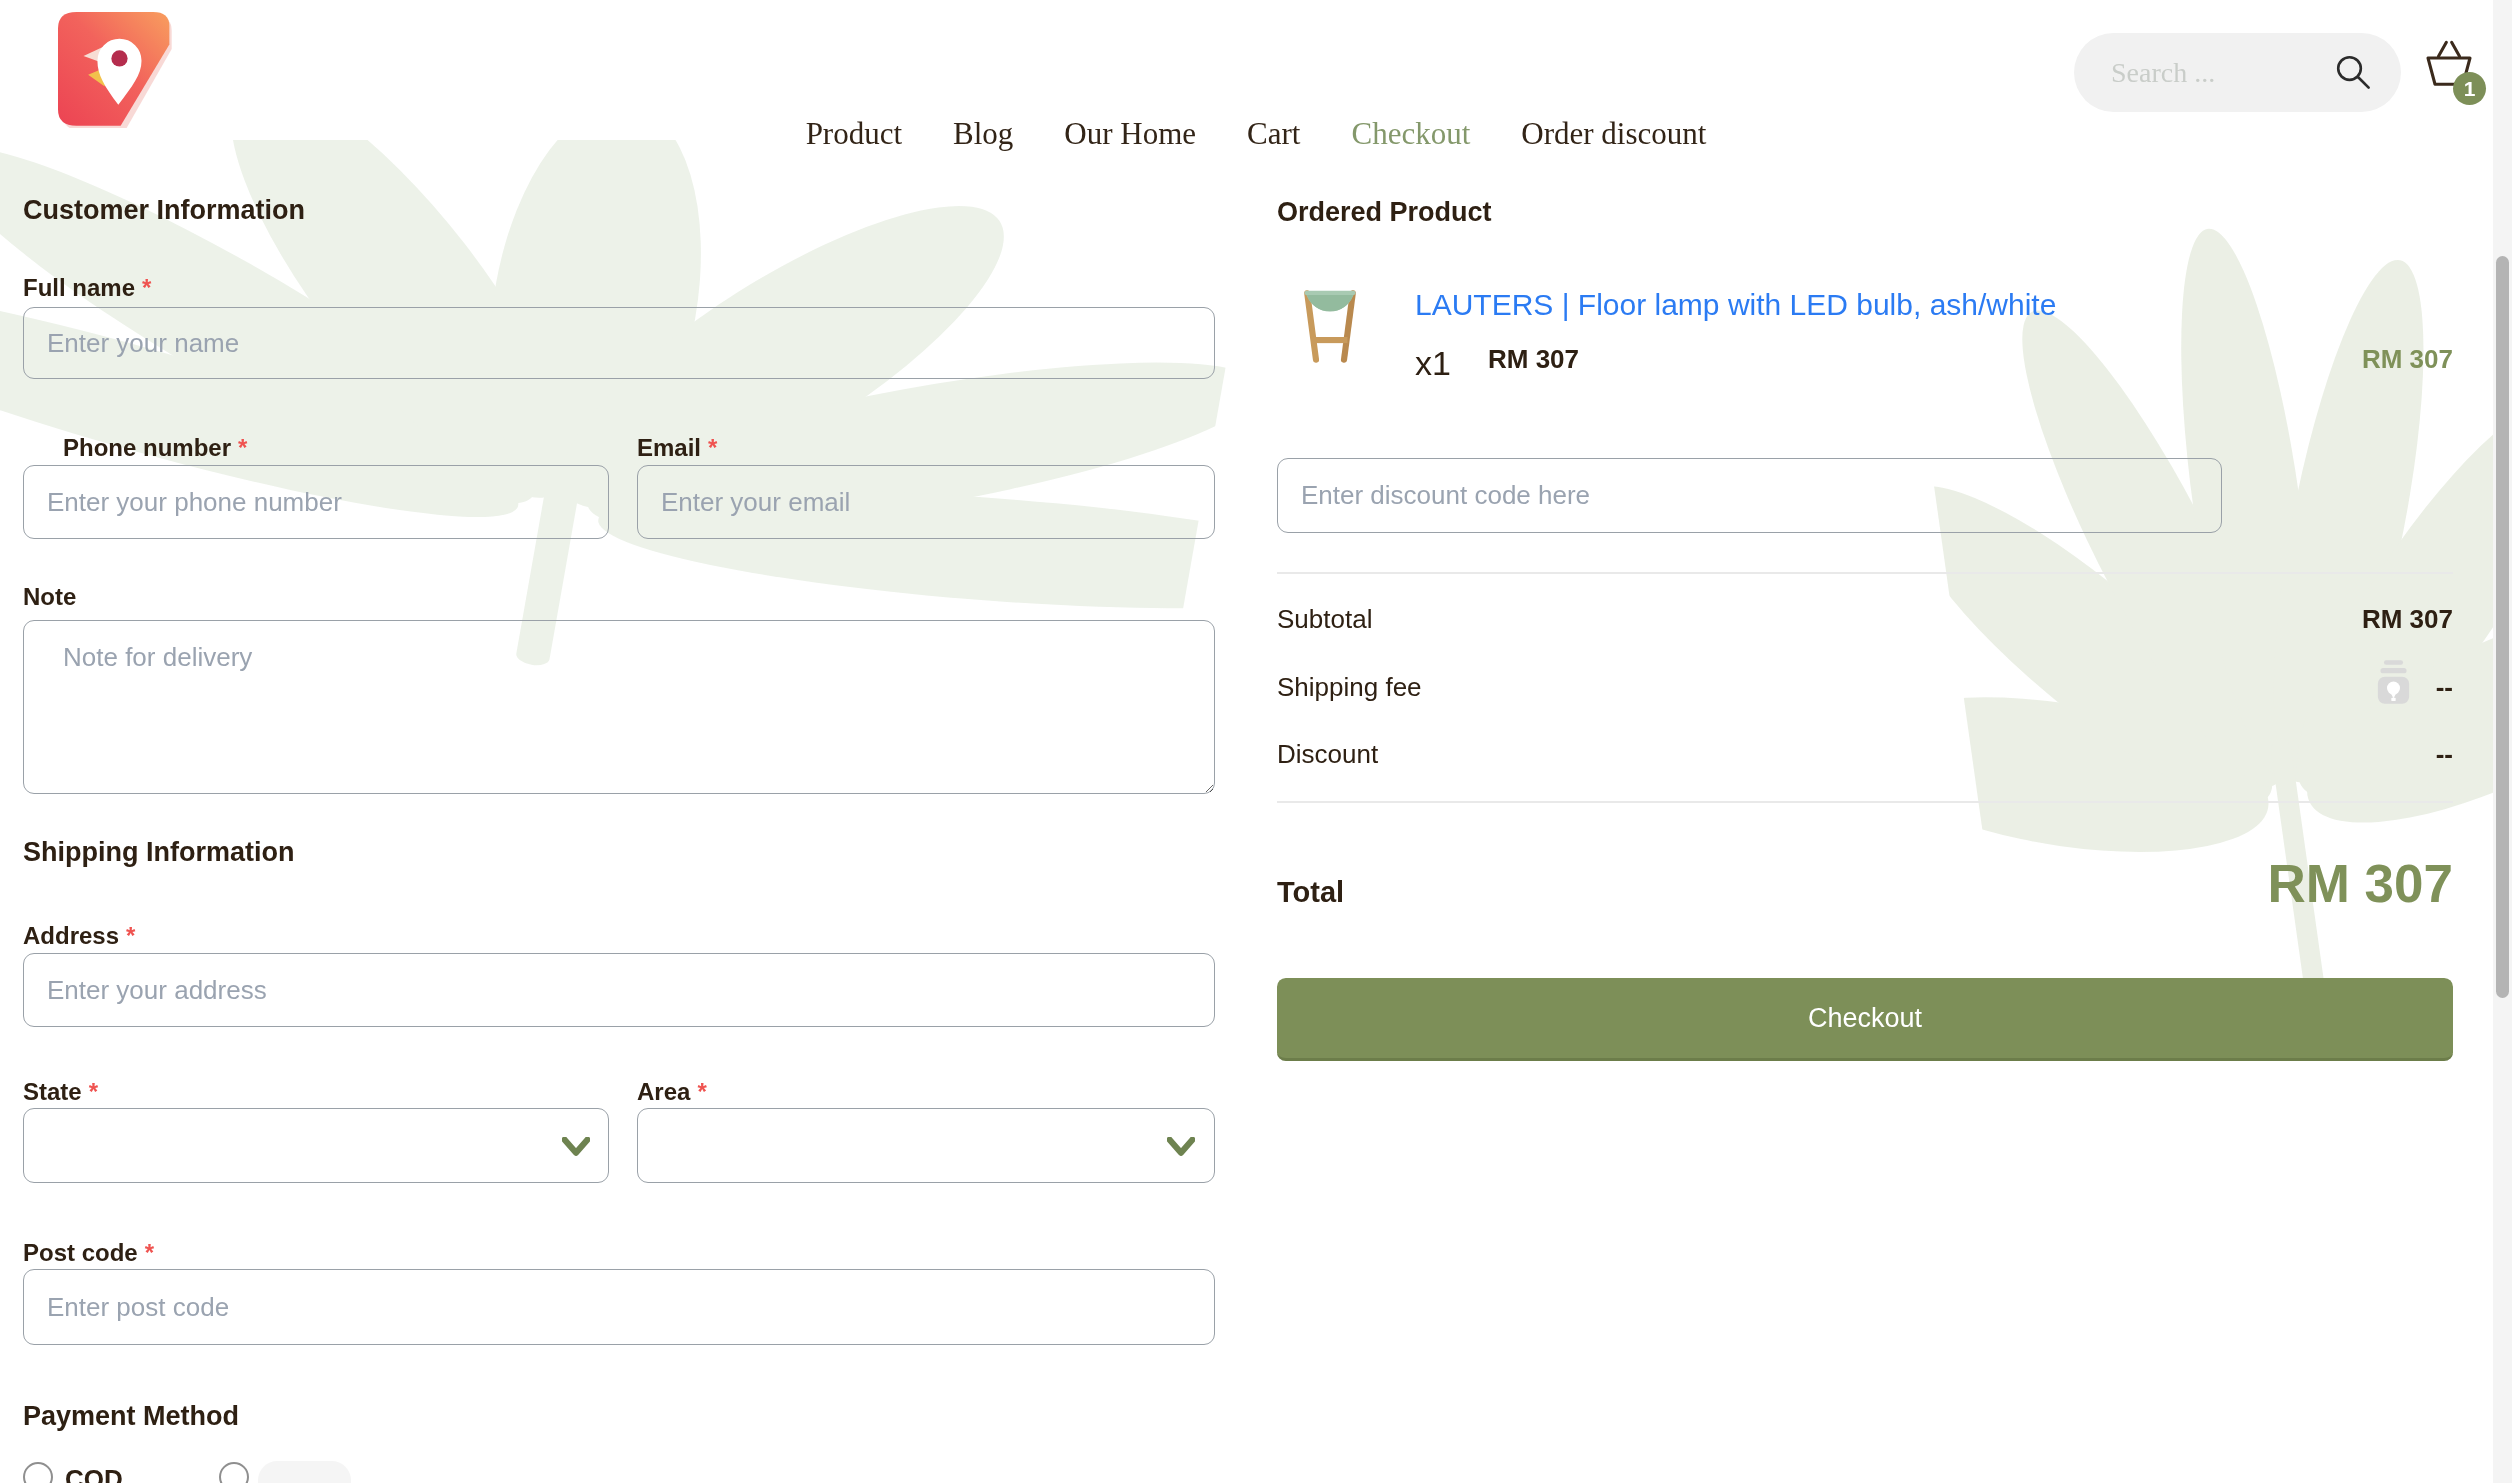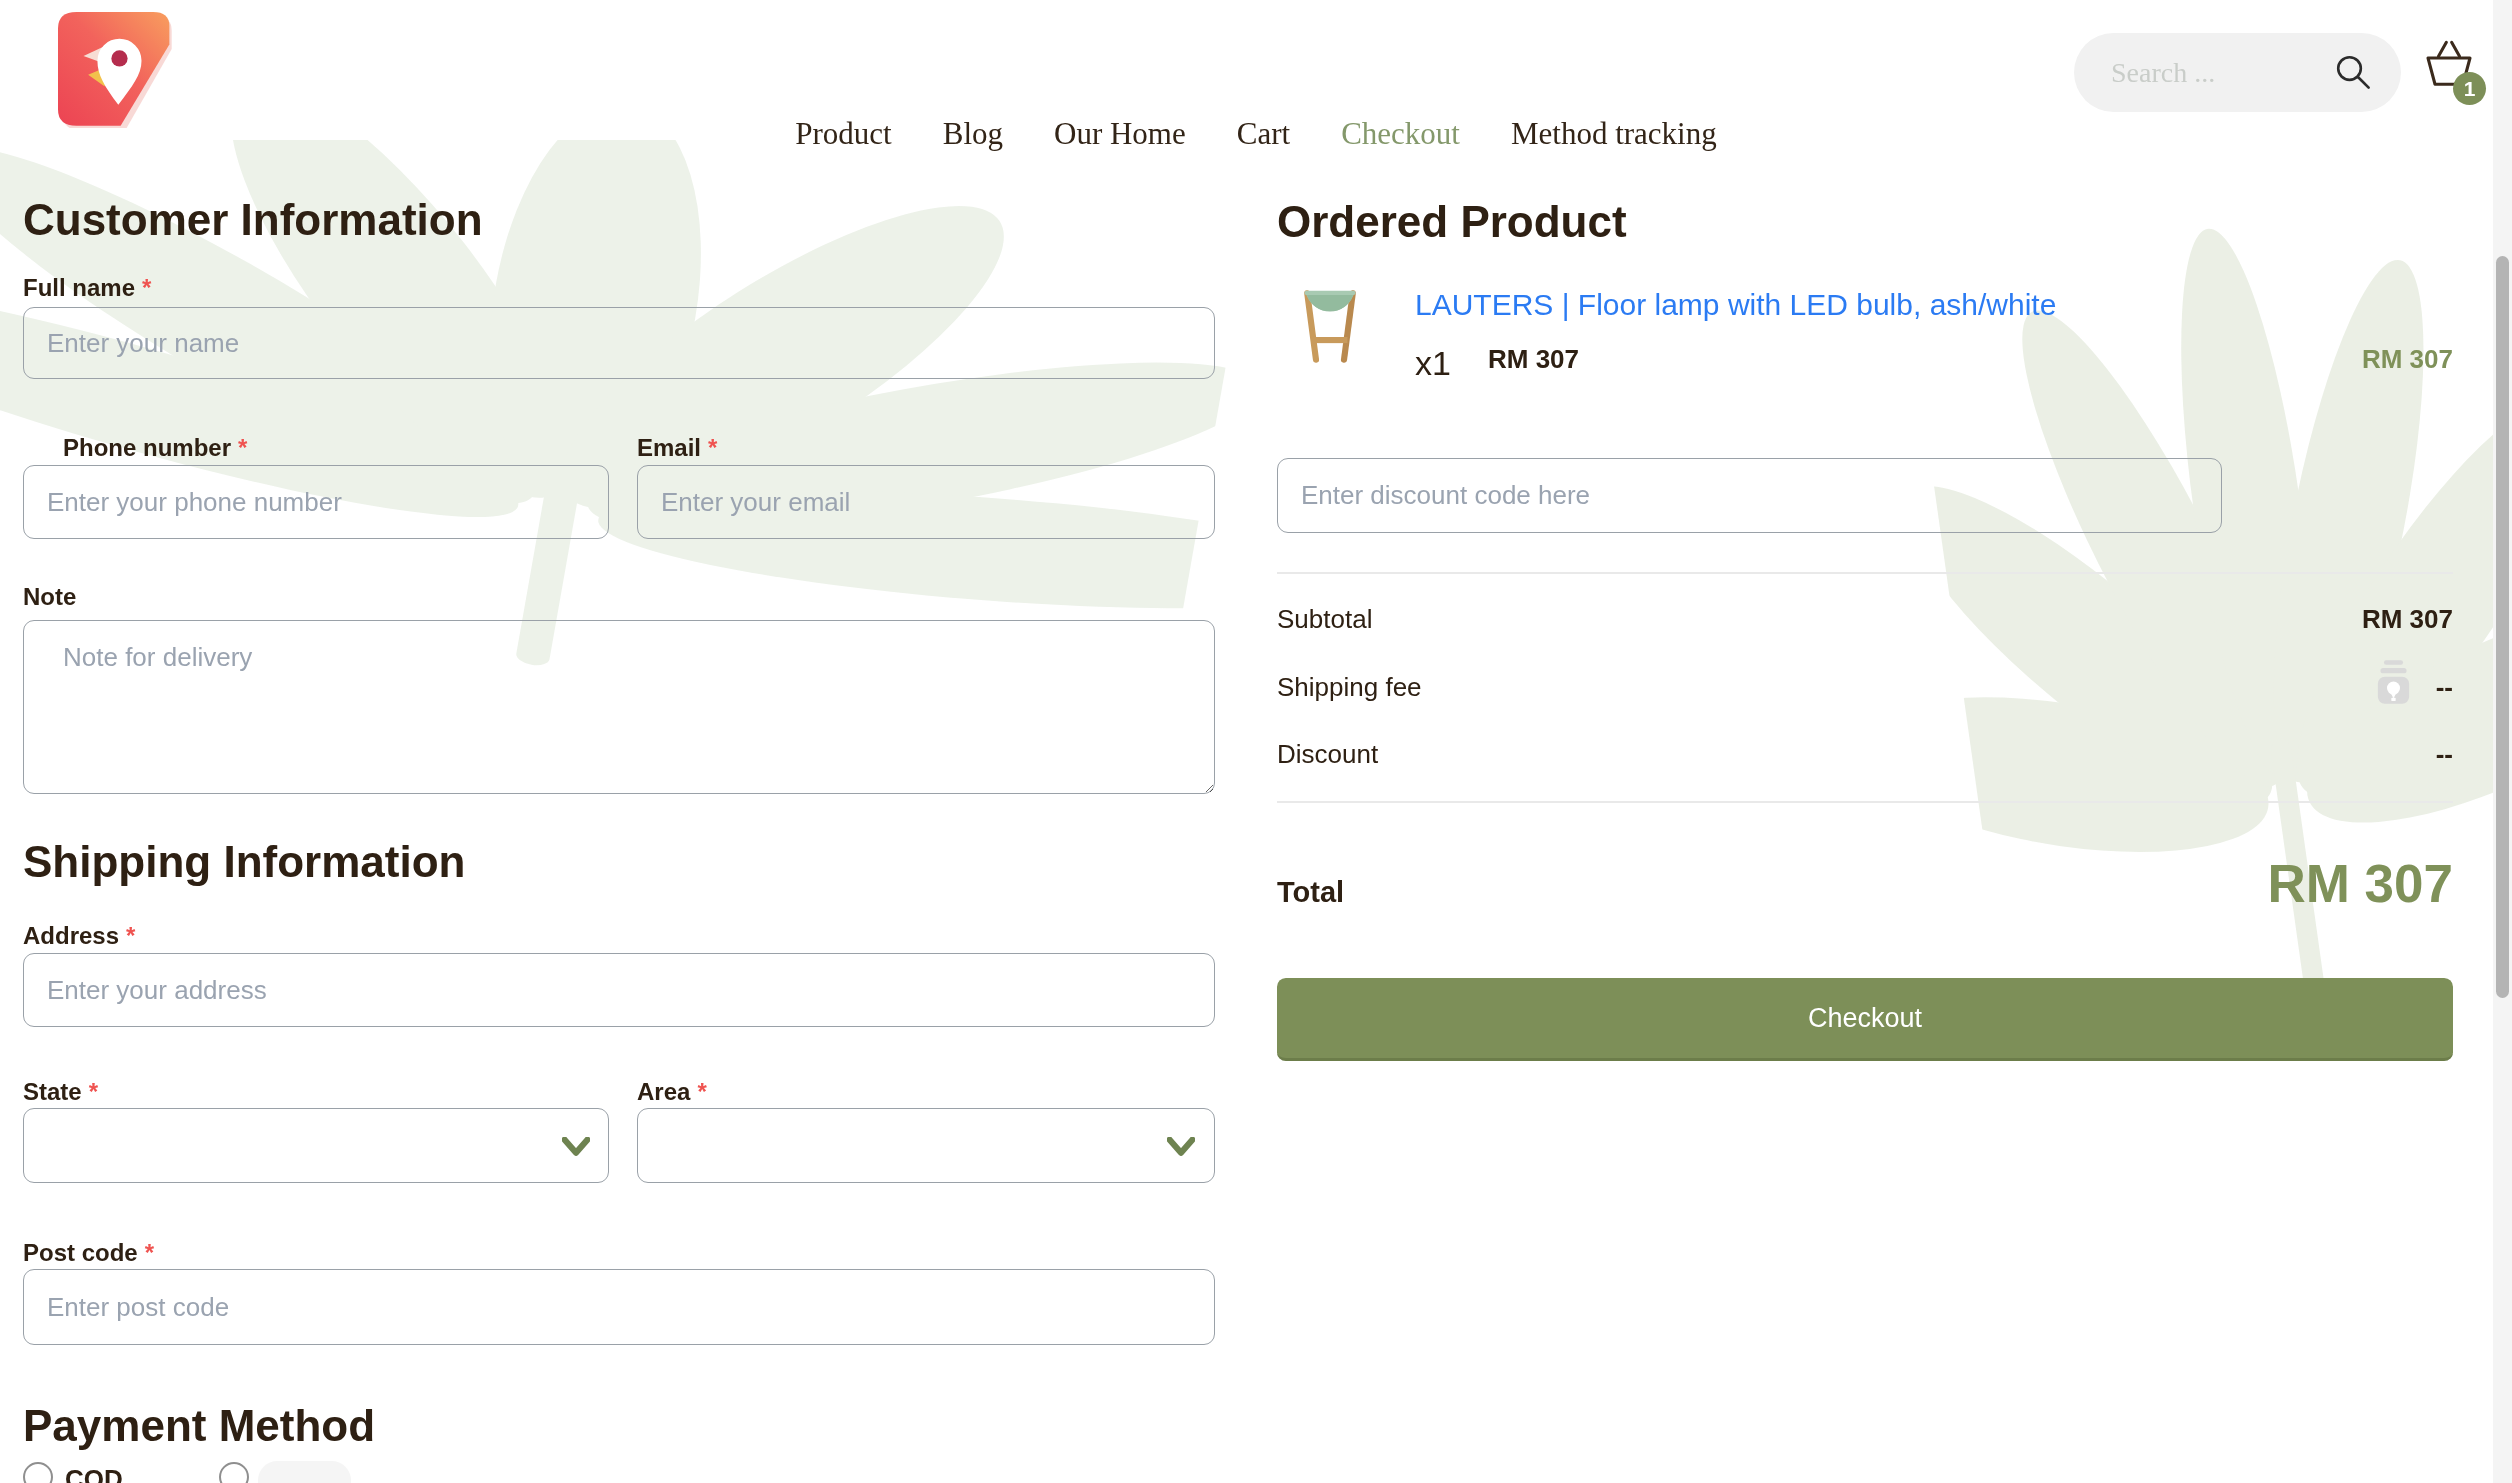--- a/index.html
+++ b/index.html
@@ -26,21 +26,21 @@
             background:transparent; padding:0 83px 0 37px; font-family:"Liberation Serif", serif;
             font-size:28px; color:#6b6b6b; }
   .search input::placeholder { color:#c9cdc9; }
   .search-icon { position:absolute; right:28px; top:19.3px; width:40px; height:40px; cursor:pointer; }
   .cart { position:absolute; left:2421px; top:37px; width:84px; height:84px; cursor:pointer; }
   .cart-badge { position:absolute; left:32px; top:35px; width:33px; height:33px; border-radius:50%;
             background:#7d8f58; color:#fff; font-size:21px; font-weight:700; text-align:center; line-height:33px; }
 
   
   .content { position:absolute; inset:0; z-index:1; }
-  h2.section { position:absolute; font-size:44px; font-weight:700; color:#2e2013; }
+  h2.section { position:absolute; font-size:27px; font-weight:700; color:#2e2013; }
   .flabel { position:absolute; font-size:24px; font-weight:700; color:#2e2013; }
   .req { color:#ef5350; margin-left:7px; font-weight:700; }
   .tinput, .tarea, .tselect {
      position:absolute; border:1.8px solid #9aa1a8; border-radius:11px; background:transparent;
      font-size:26px; color:#2e2013; padding:0 23px; outline:none; }
   .tinput::placeholder, .tarea::placeholder { color:#9aa3b0; }
   .tarea { padding:21px 39px; resize:both; font-family:"Liberation Sans", sans-serif; }
   .tselect { appearance:none; -webkit-appearance:none; cursor:pointer; }
   .chev { position:absolute; width:28px; height:19.3px; pointer-events:none; }
 
@@ -121,21 +121,21 @@
       <path d="M52 80 C40 64 34 54 34 42 A19 19 0 1 1 72 42 C72 54 64 64 52 80 Z" fill="#ffffff"></path>
       <circle cx="53" cy="40" r="7" fill="#b52d4e"></circle>
     </svg>
 
     <nav class="nav">
       <span class="nav-item">Product</span>
       <span class="nav-item">Blog</span>
       <span class="nav-item">Our Home</span>
       <span class="nav-item">Cart</span>
       <span class="nav-item active">Checkout</span>
-      <span class="nav-item">Method tracking</span>
+      <span class="nav-item">Order discount</span>
     </nav>
 
     <div class="search">
       <input type="text" placeholder="Search ..." style="">
       <svg class="search-icon" viewBox="0 0 46 46" fill="none">
         <circle cx="19" cy="19" r="13" stroke="#2b2b2b" stroke-width="3"></circle>
         <line x1="29" y1="29" x2="41" y2="41" stroke="#2b2b2b" stroke-width="3" stroke-linecap="round"></line>
       </svg>
     </div>
 

